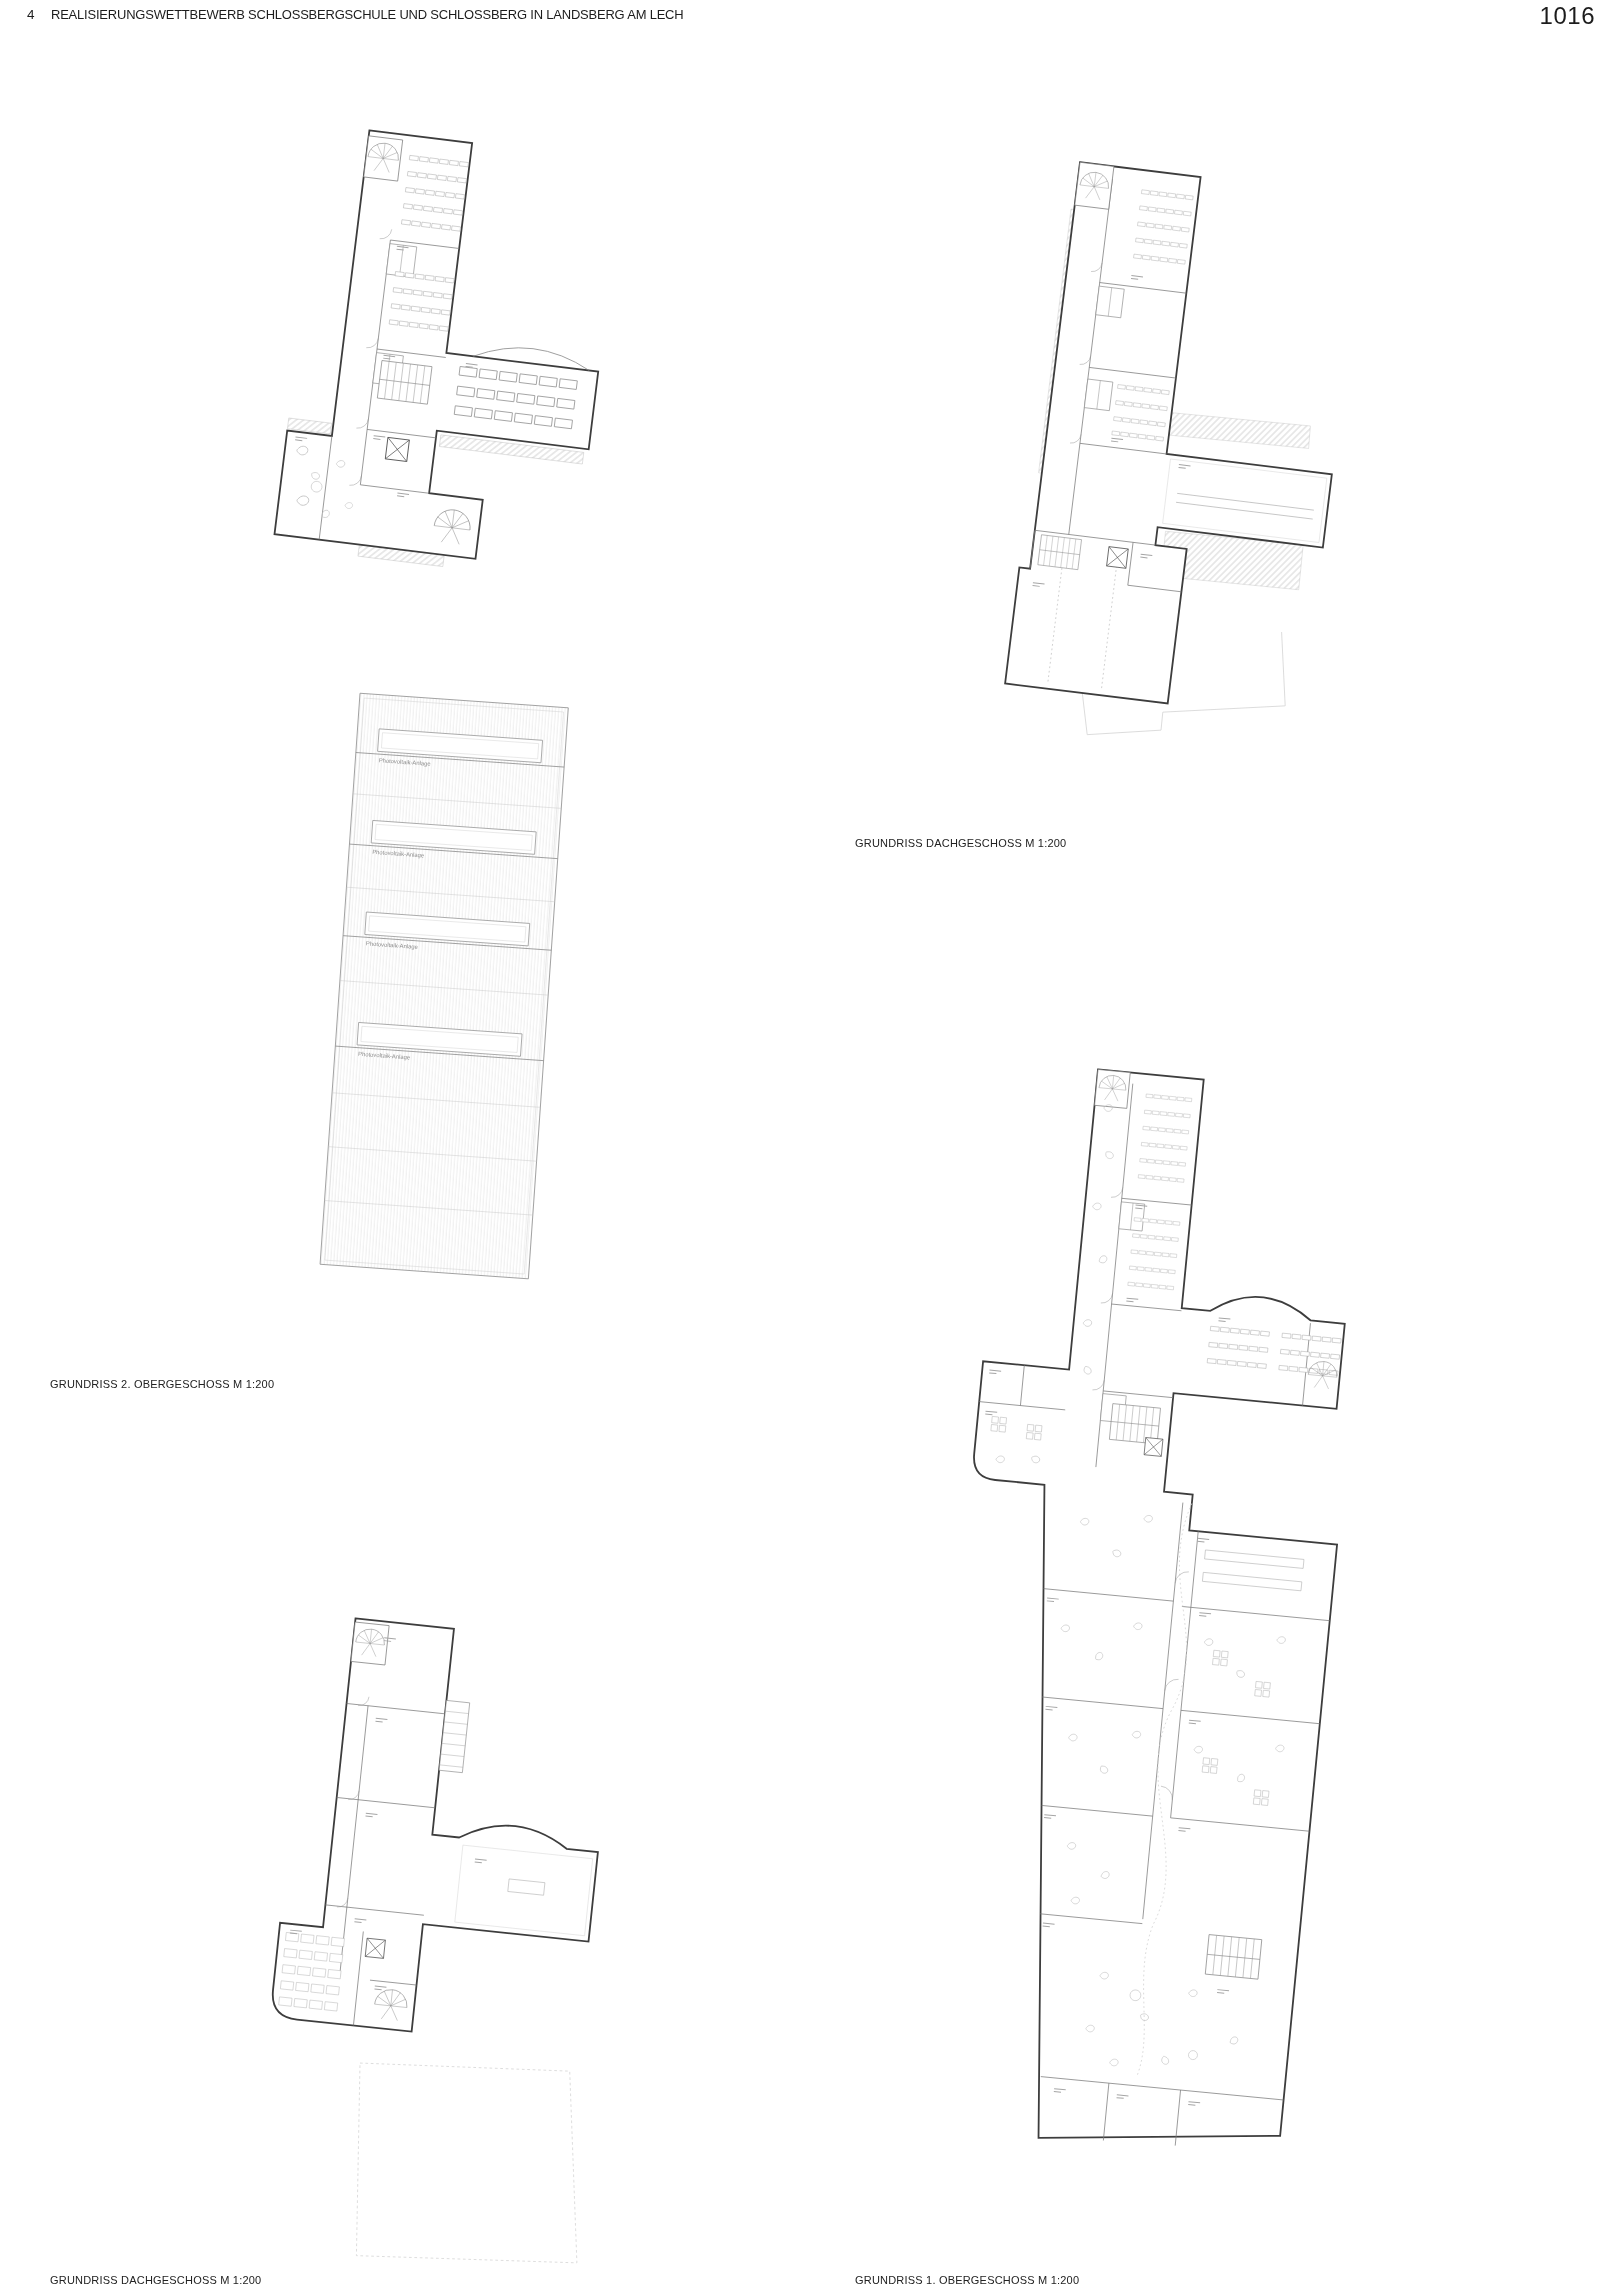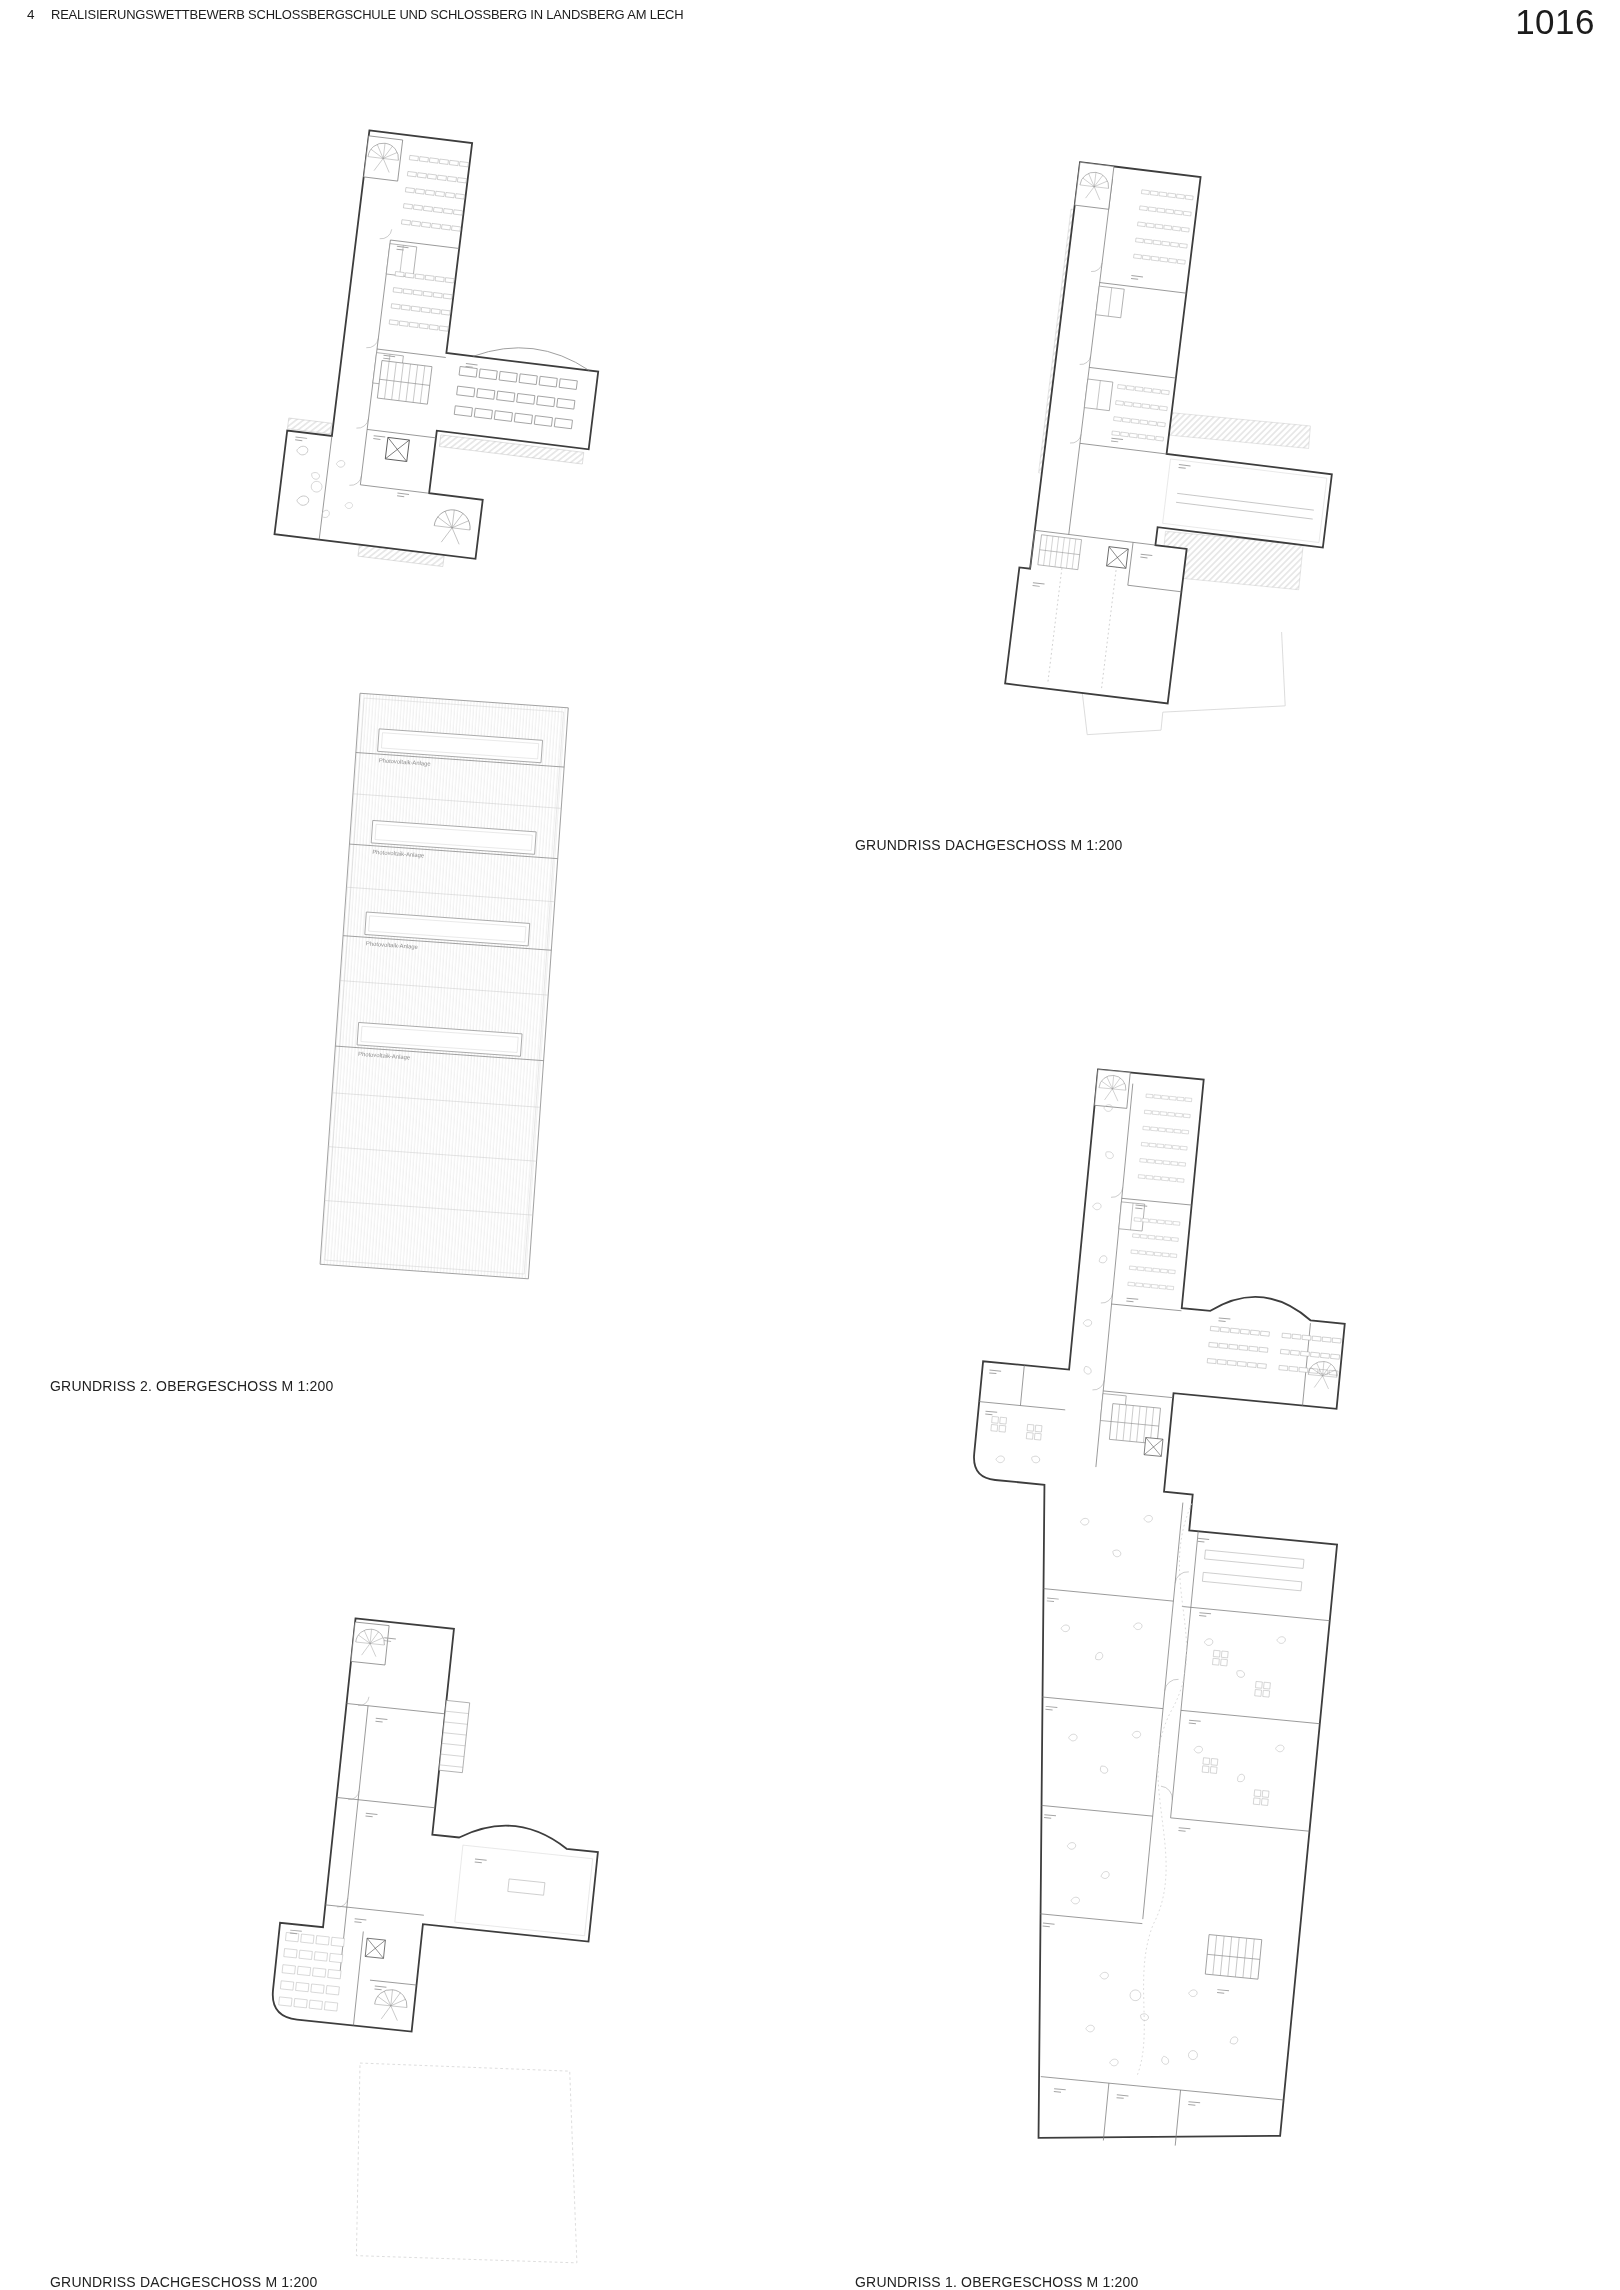--- a/index.html
+++ b/index.html
@@ -1,22 +1,22 @@
 <!DOCTYPE html>
 <html style="font-size:14.4px"><head>
 <meta charset="utf-8">
 <style>
   html,body{margin:0;padding:0;background:#ffffff;}
   body{width:1620px;height:2291px;position:relative;overflow:hidden;
        font-family:"Liberation Sans",sans-serif;color:#1c1c1c;}
   .hdr-num{position:absolute;left:27px;top:7.2px;font-size:13.5px;letter-spacing:0.2px;}
   .hdr-title{position:absolute;left:51px;top:7.2px;font-size:13.5px;letter-spacing:-0.2px;
              transform:scaleX(.96);transform-origin:left top;white-space:nowrap;}
-  .page-num{position:absolute;right:25px;top:1.8px;font-size:35px;letter-spacing:0.5px;}
-  .caption{position:absolute;font-size:14px;letter-spacing:0.2px;color:#222;white-space:nowrap;}
+  .page-num{position:absolute;right:25px;top:1.8px;font-size:24px;letter-spacing:0.5px;}
+  .caption{position:absolute;font-size:11px;letter-spacing:0.2px;color:#222;white-space:nowrap;}
   #cap-og2{left:50px;top:1378px;}
   #cap-dg{left:855px;top:837px;}
   #cap-ug{left:50px;top:2274px;}
   #cap-og1{left:855px;top:2274px;text-align:center;}
   svg.canvas{position:absolute;left:0;top:0;}
   svg text.rooflbl{font-family:"Liberation Sans",sans-serif;font-size:6.5px;fill:#8c8c8c;}
 </style>
 </head>
 <body>
 

